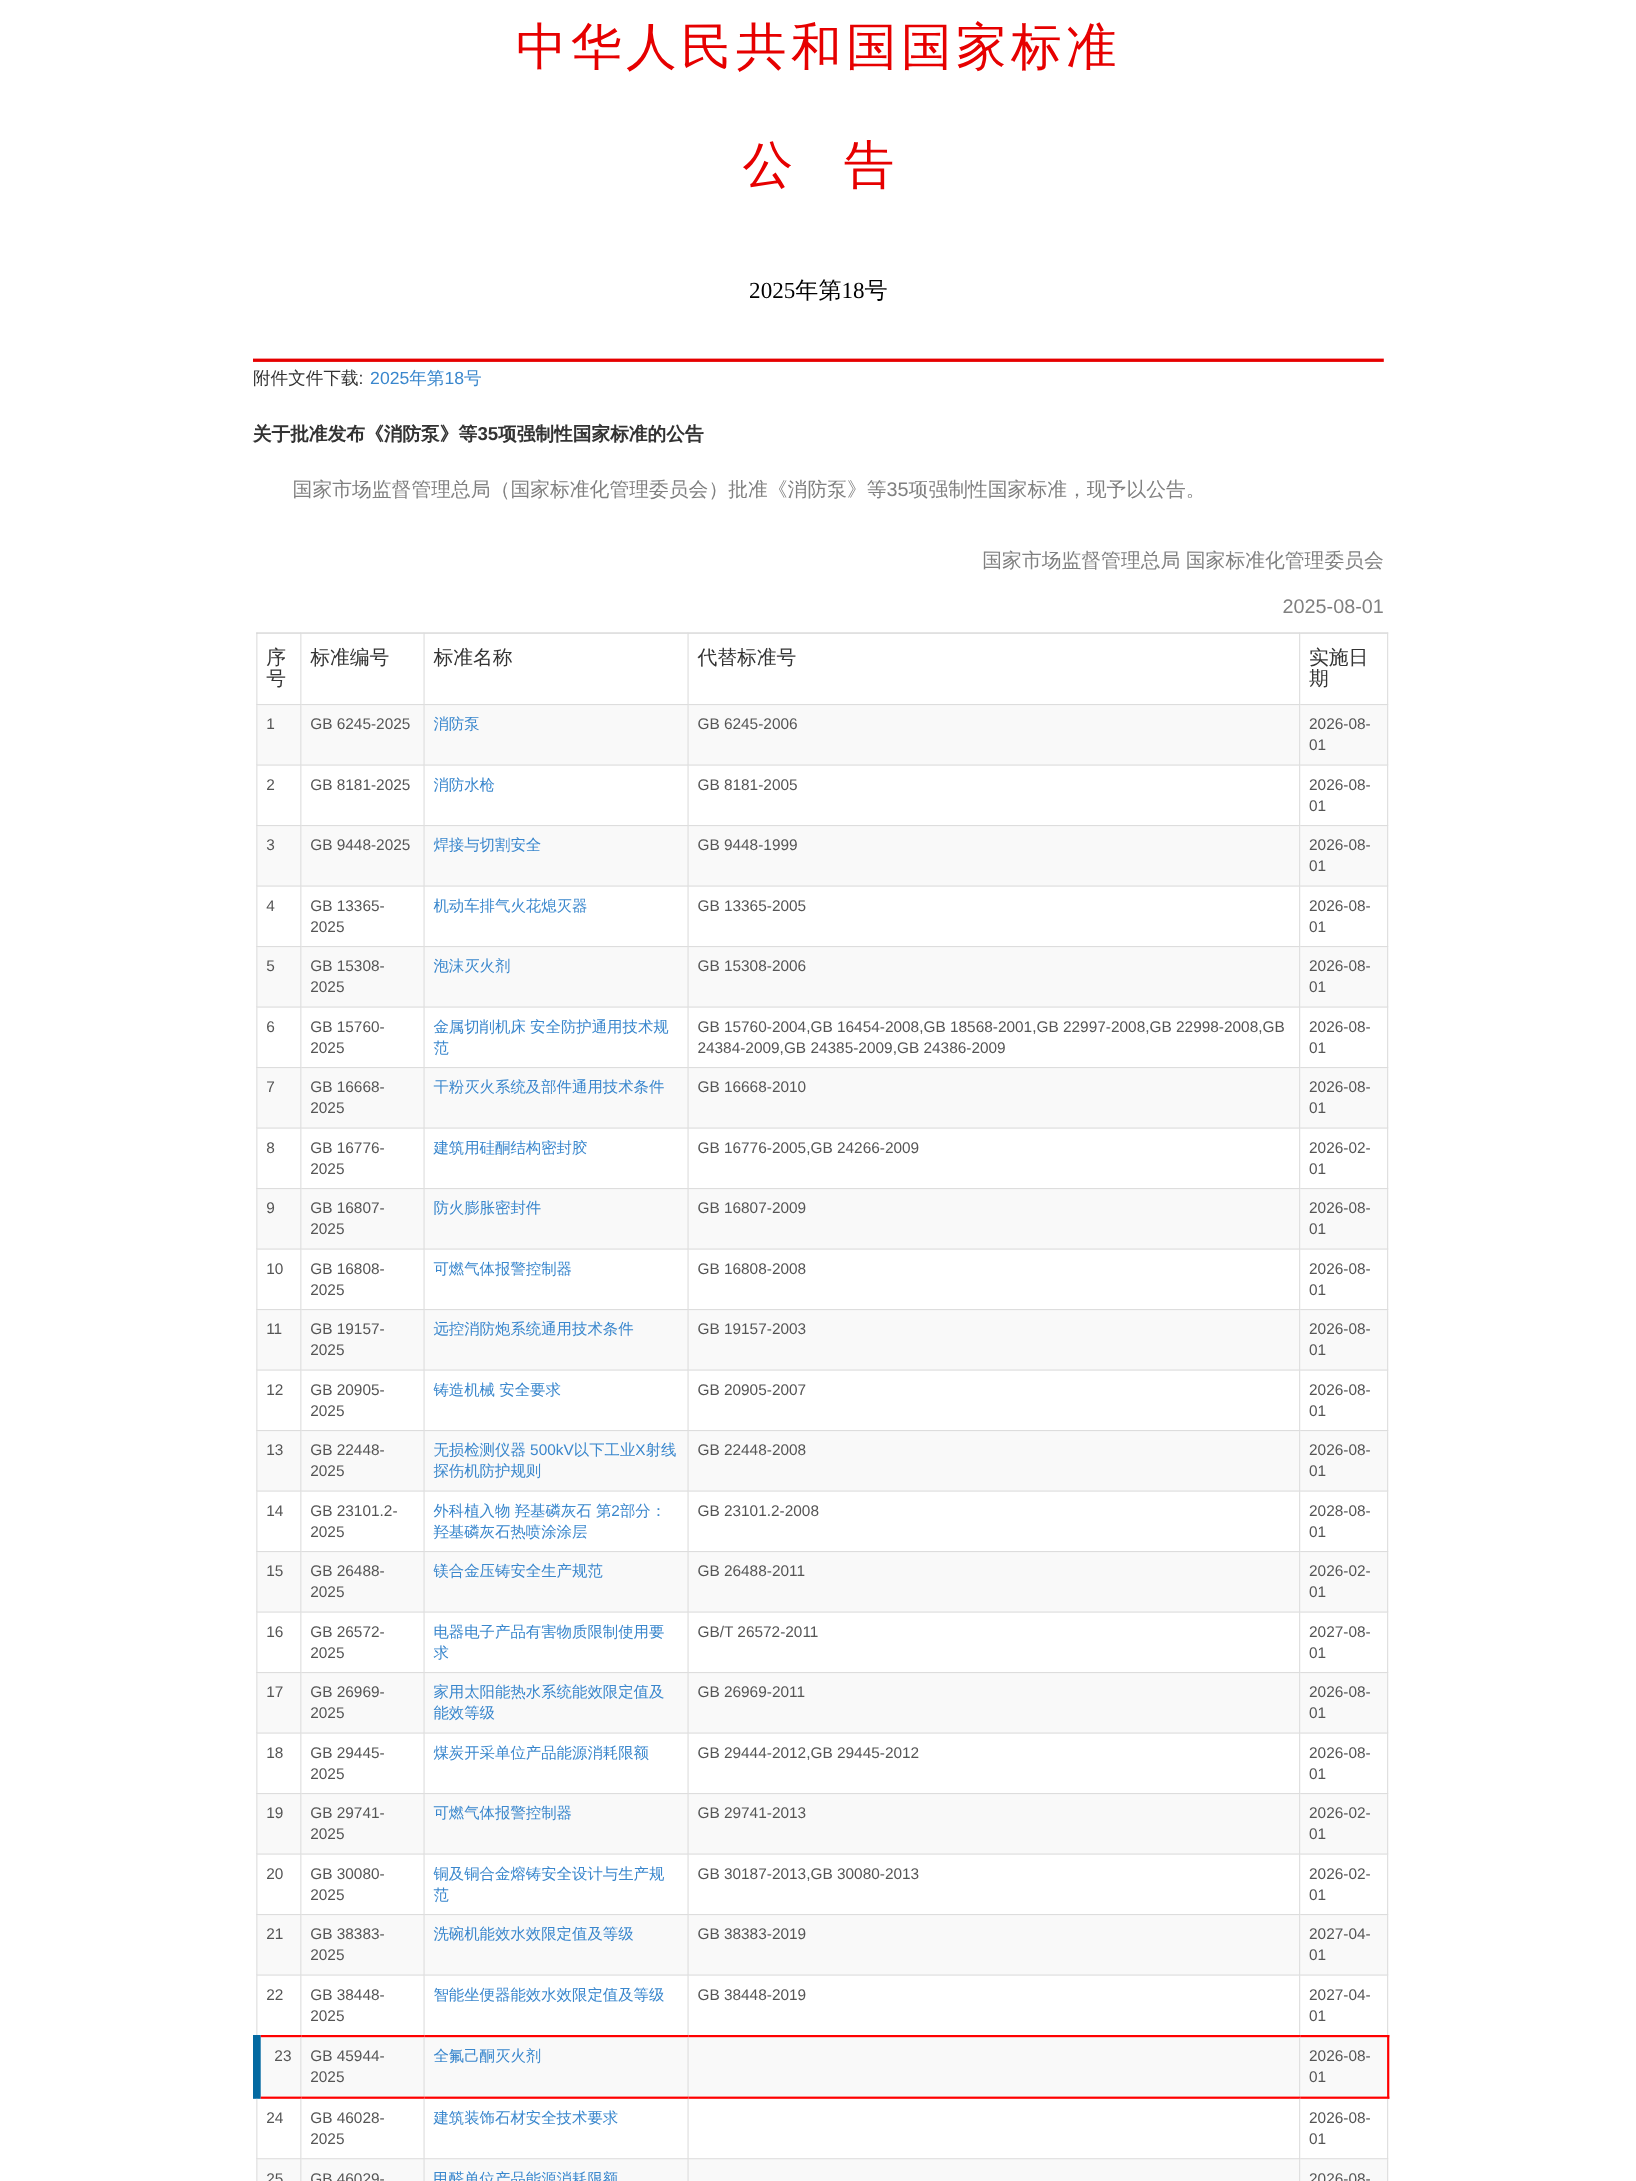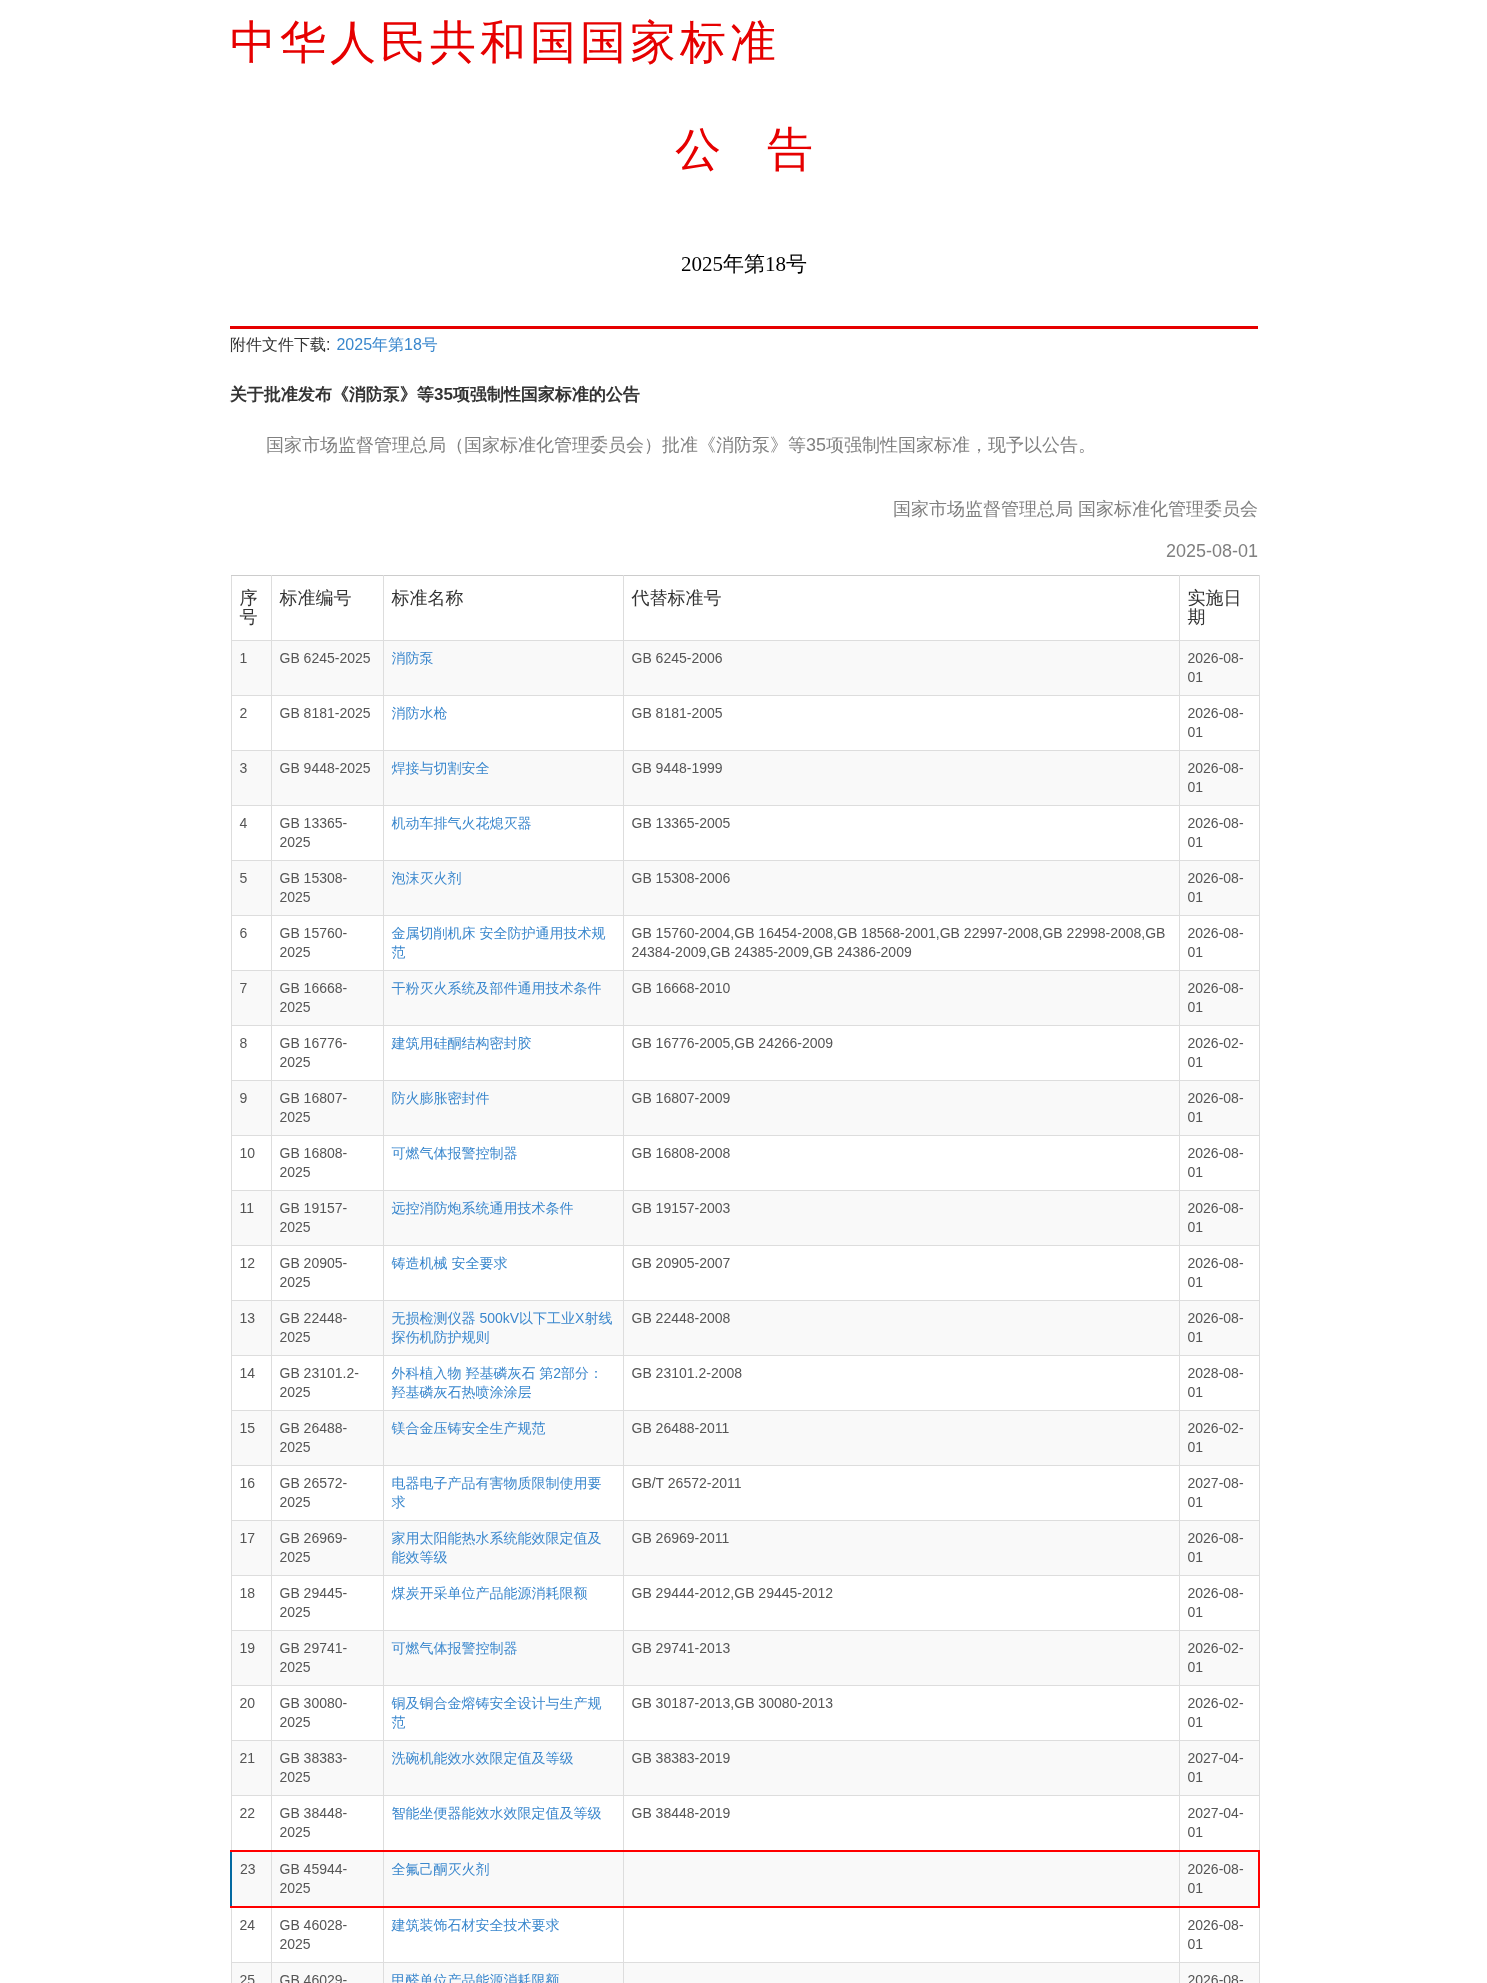--- a/index.html
+++ b/index.html
@@ -1,19 +1,19 @@
 <!DOCTYPE html>
 <html><head>
 <meta charset="utf-8">
 <style>
   html,body{margin:0;padding:0;background:#ffffff;}
   body{width:1487px;height:1983px;overflow:hidden;font-family:"Liberation Sans","DejaVu Sans",sans-serif;}
   .page{width:1028px;margin:0 0 0 230px;padding-top:14px;}
 
-  .doc-title{margin:0;color:#e60000;font-family:"Liberation Serif","DejaVu Serif",serif;
+  .doc-title{margin:0;text-align:center;color:#e60000;font-family:"Liberation Serif","DejaVu Serif",serif;
     font-size:46px;font-weight:400;letter-spacing:4px;line-height:58px;}
   .doc-subtitle{margin:52px 0 0 0;text-align:center;color:#e60000;font-family:"Liberation Serif","DejaVu Serif",serif;
     font-size:46px;font-weight:400;line-height:52px;}
   .issue-no{margin-top:76px;text-align:center;color:#000;font-family:"Liberation Serif","DejaVu Serif",serif;
     font-size:21px;line-height:24px;}
   .red-rule{margin-top:50px;height:3px;background:#e60000;border:none;}
 
   .attachment-row{margin-top:5px;font-size:16px;color:#333;line-height:22px;}
   .attachment-row a{color:#3a87cd;text-decoration:none;cursor:pointer;margin-left:6px;}
 
@@ -24,21 +24,21 @@
 
   table.std-table{border-collapse:collapse;width:1028px;margin-top:12px;font-size:14px;color:#555;table-layout:fixed;}
   .std-table th,.std-table td{border:1px solid #ddd;vertical-align:top;text-align:left;
     padding:8px 8px;line-height:19px;word-wrap:break-word;}
   .std-table th{color:#333;font-weight:400;padding:13px 8px;border-top:1px solid #ccc;background:#fff;font-size:18px;}
   .std-table tbody tr:nth-child(odd){background:#f9f9f9;}
   .std-table a{color:#3a87cd;text-decoration:none;cursor:pointer;}
   .col-seq{width:40px;}.col-code{width:112px;}.col-name{width:240px;}.col-repl{width:556px;}.col-date{width:80px;}
 
   tr.highlight td{border-top:2px solid #ff0000;border-bottom:2px solid #ff0000;}
-  tr.highlight td:first-child{border-left:2px solid #0369a1;}
+  tr.highlight td:first-child{border-left:7px solid #0369a1;text-align:right;}
   tr.highlight td:last-child{border-right:2px solid #ff0000;}
 </style>
 </head>
 <body>
 
 <div class="page">
 
   <h1 class="doc-title">中华人民共和国国家标准</h1>
   <h2 class="doc-subtitle">公　告</h2>
   <div class="issue-no">2025年第18号</div>

